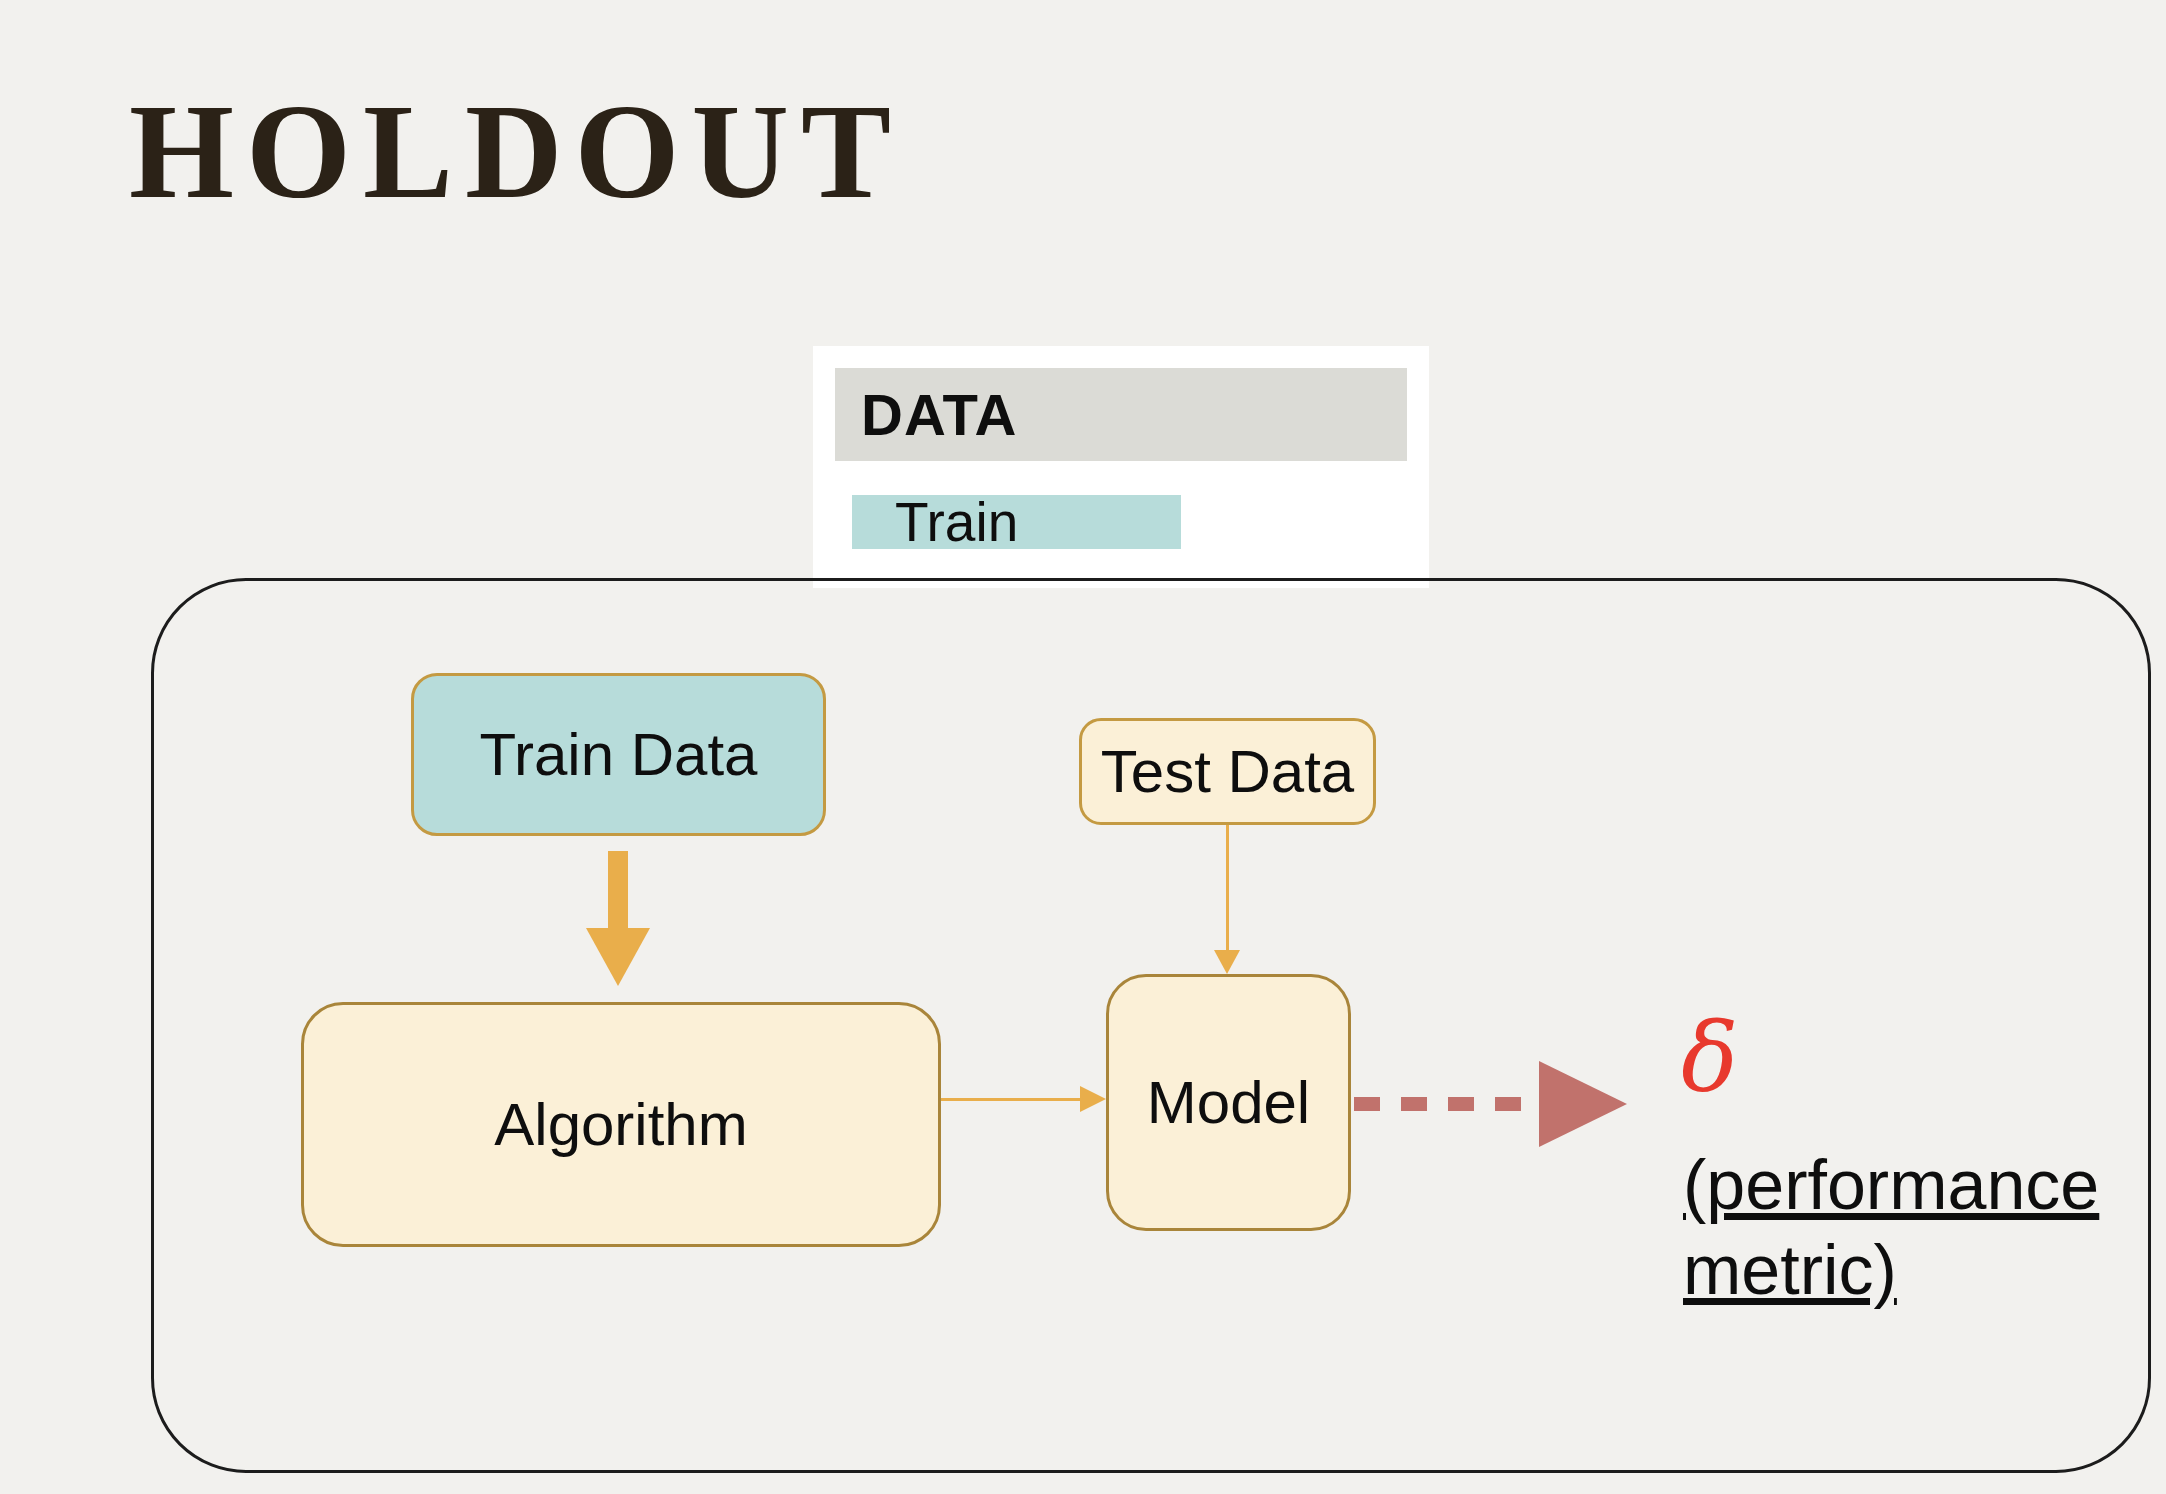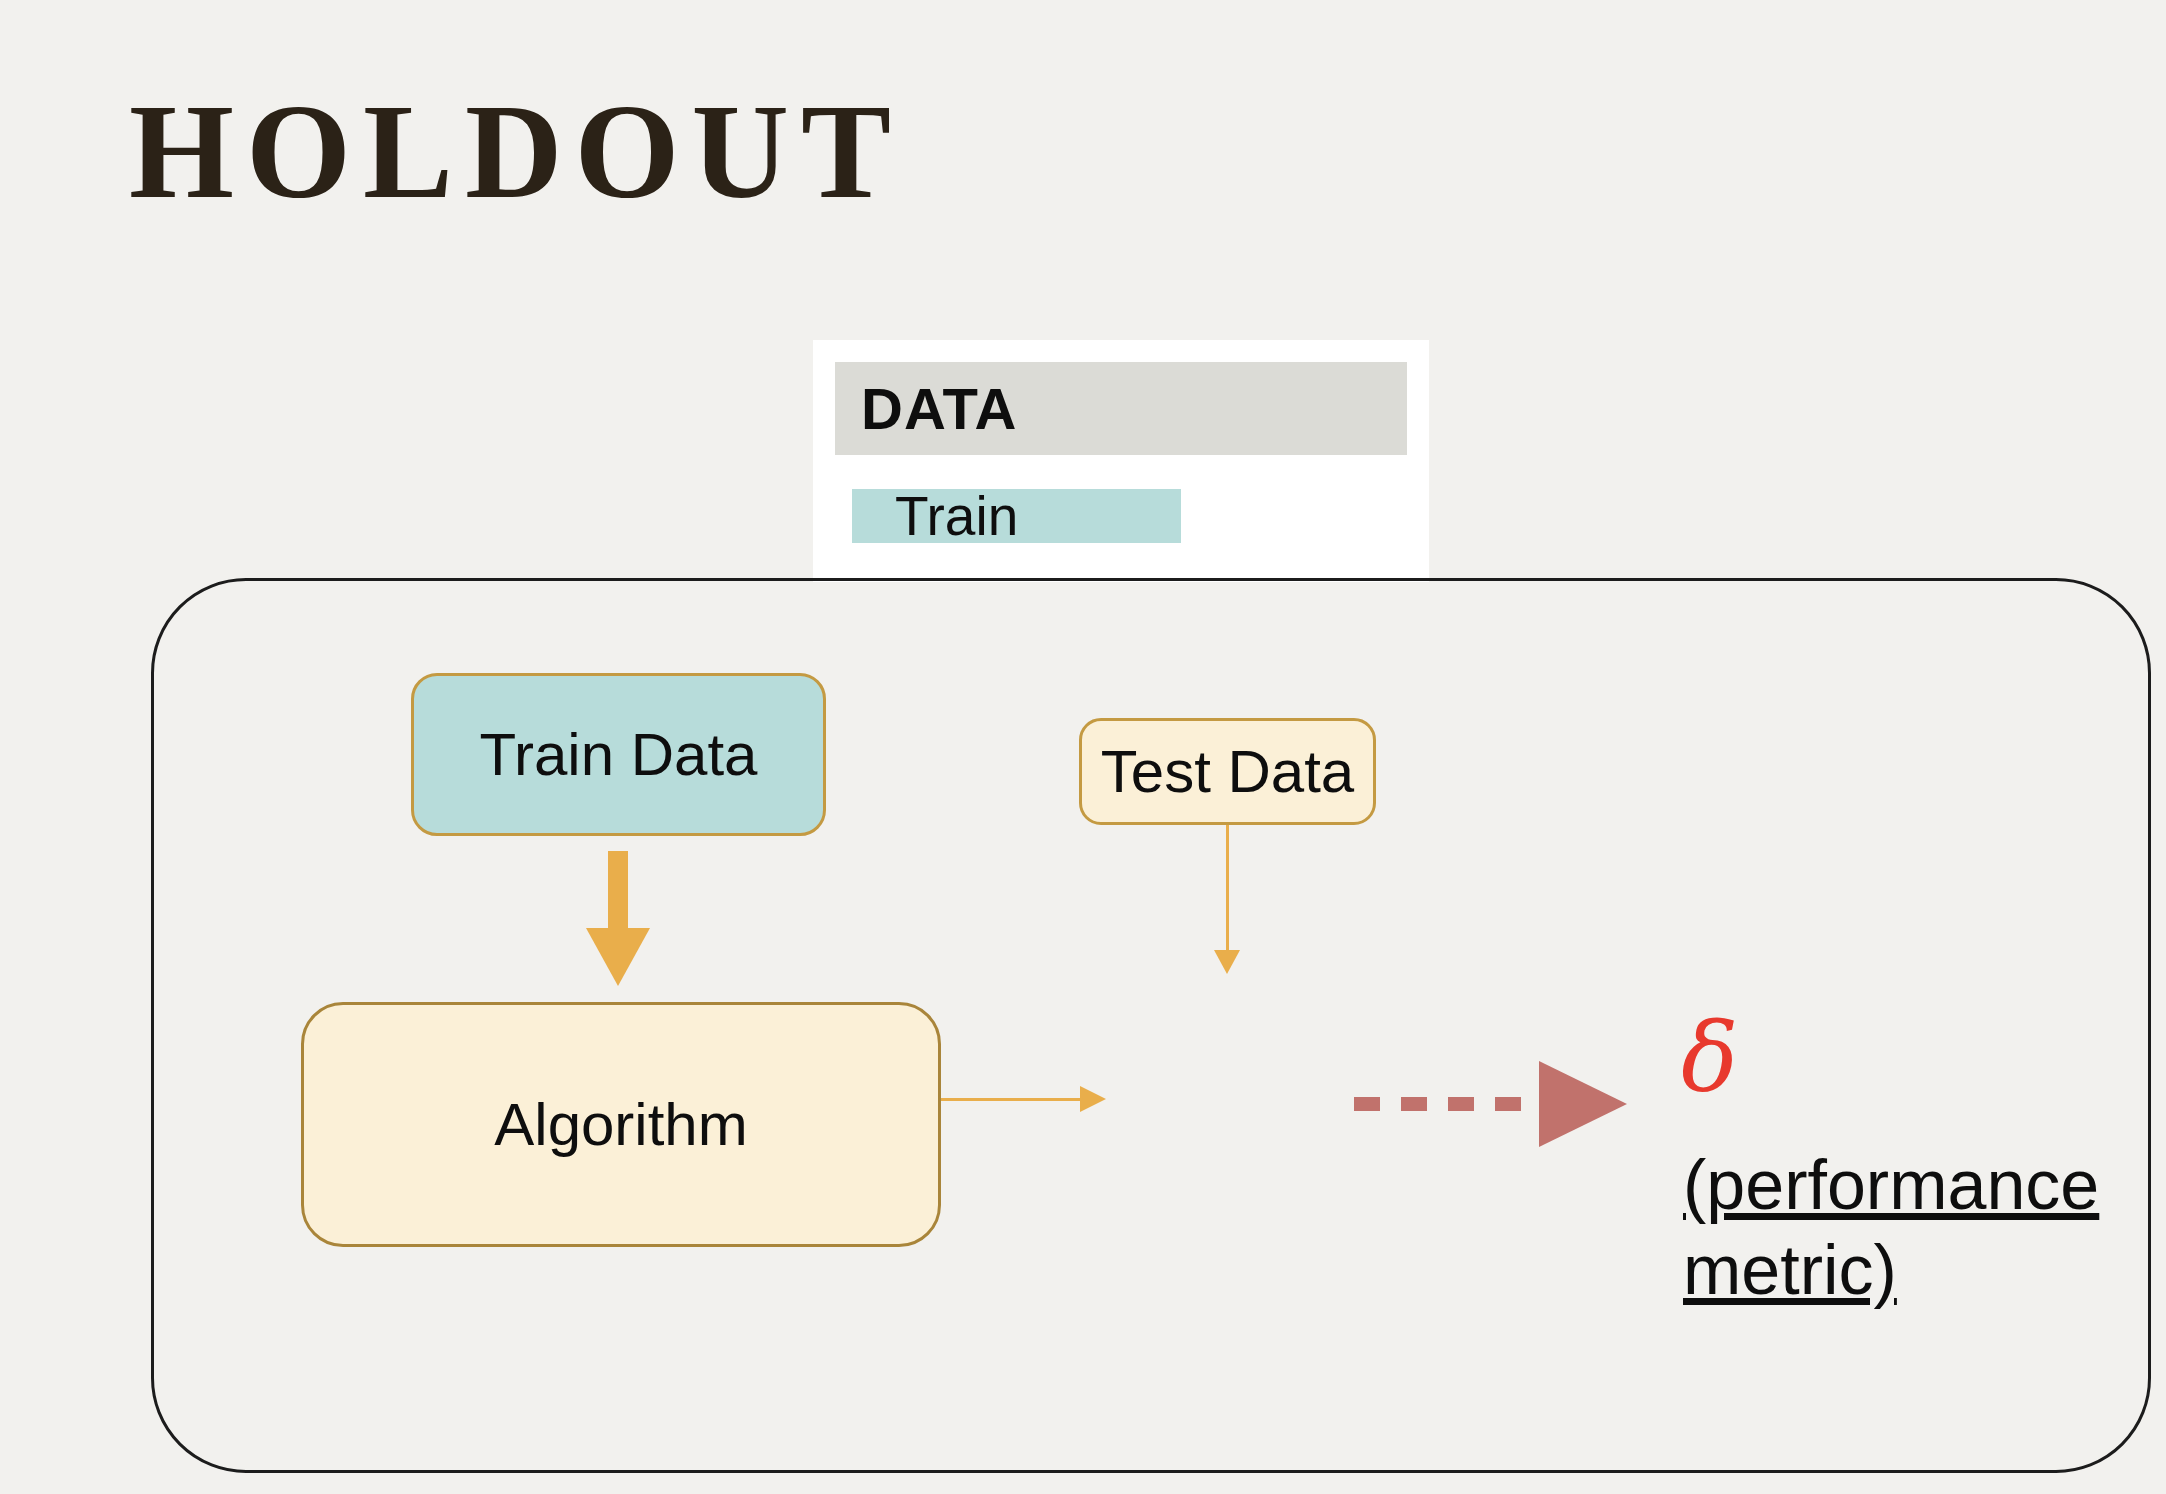--- a/index.html
+++ b/index.html
@@ -29,21 +29,21 @@
   .title{
     position:absolute;left:78px;top:30px;
     font-family:"Liberation Serif",serif;
     font-weight:700;
     font-size:135px;line-height:1.05;
     letter-spacing:12px;
     color:var(--title-text);
   }
   
   .data-table{
-    position:absolute;left:762px;top:289px;width:616px;
+    position:absolute;left:762px;top:295px;width:616px;
     background:#FFFFFF;
     padding:5px;
   }
   .dt-header{
     background:var(--table-header-bg);
     height:93px;
     display:flex;align-items:center;
     padding-left:26px;
     font-weight:700;font-size:58px;
     letter-spacing:1px;
@@ -174,20 +174,23 @@
     </div>
 
     <div class="box test-data">
       <span>Test Data</span>
     </div>
 
     <div class="box algorithm">
       <span>Algorithm</span>
     </div>
 
+    <div class="box model">
+      <span>Model</span>
+    </div>
 
     <div class="arr thick-shaft"></div>
     <div class="arr thick-head"></div>
 
     <div class="arr thin-vline"></div>
     <div class="arr thin-vhead"></div>
 
     <div class="arr thin-hline"></div>
     <div class="arr thin-hhead"></div>
 

